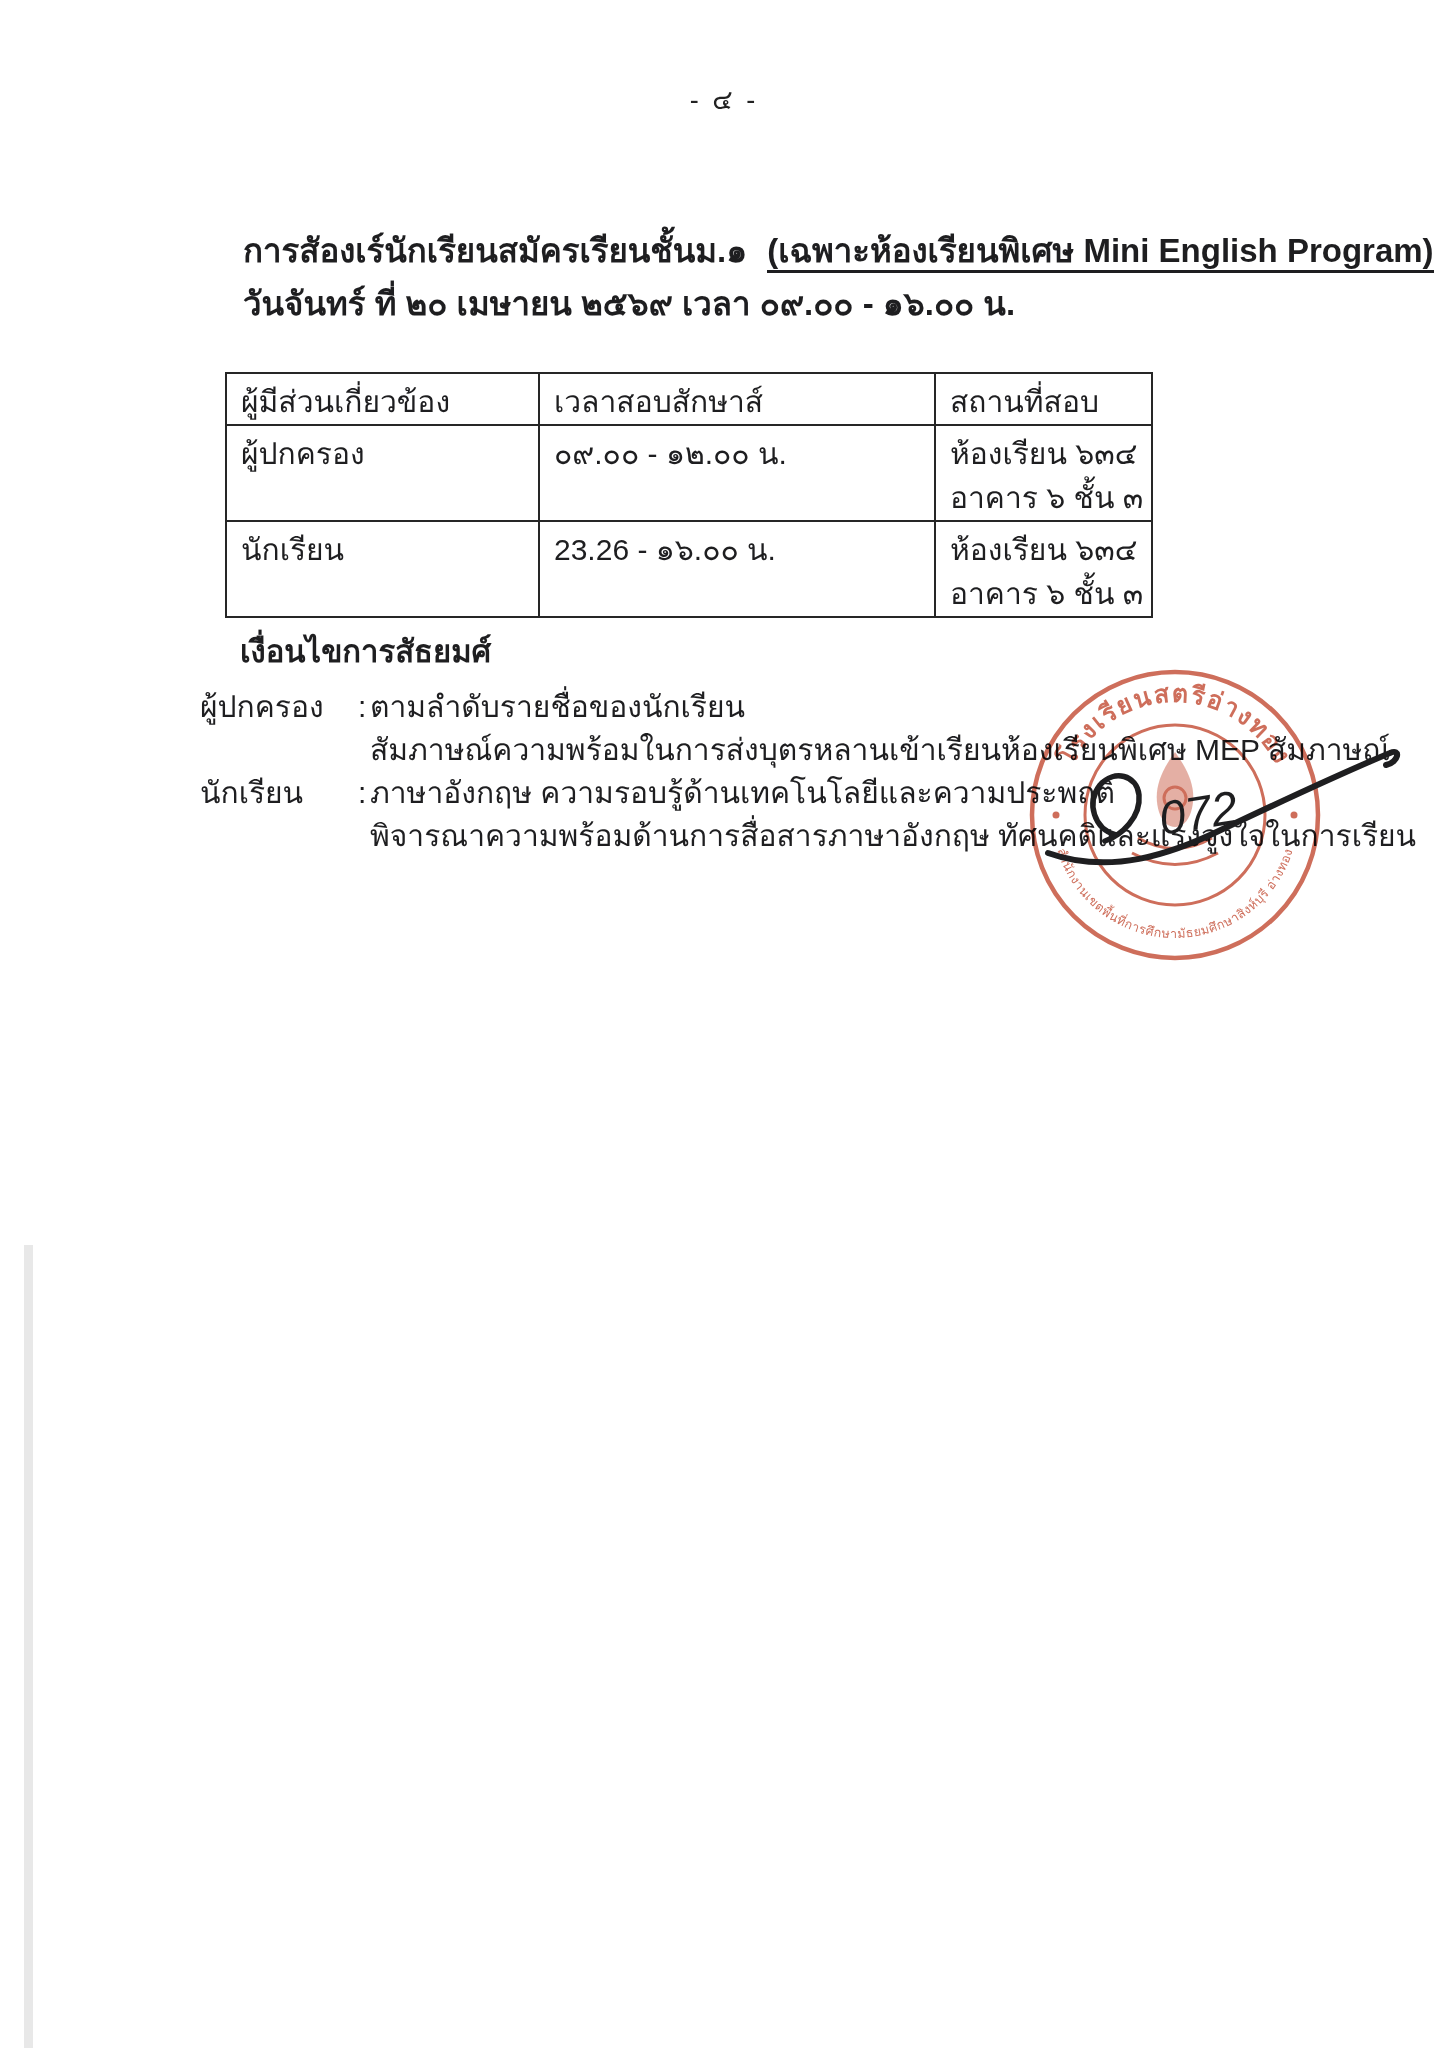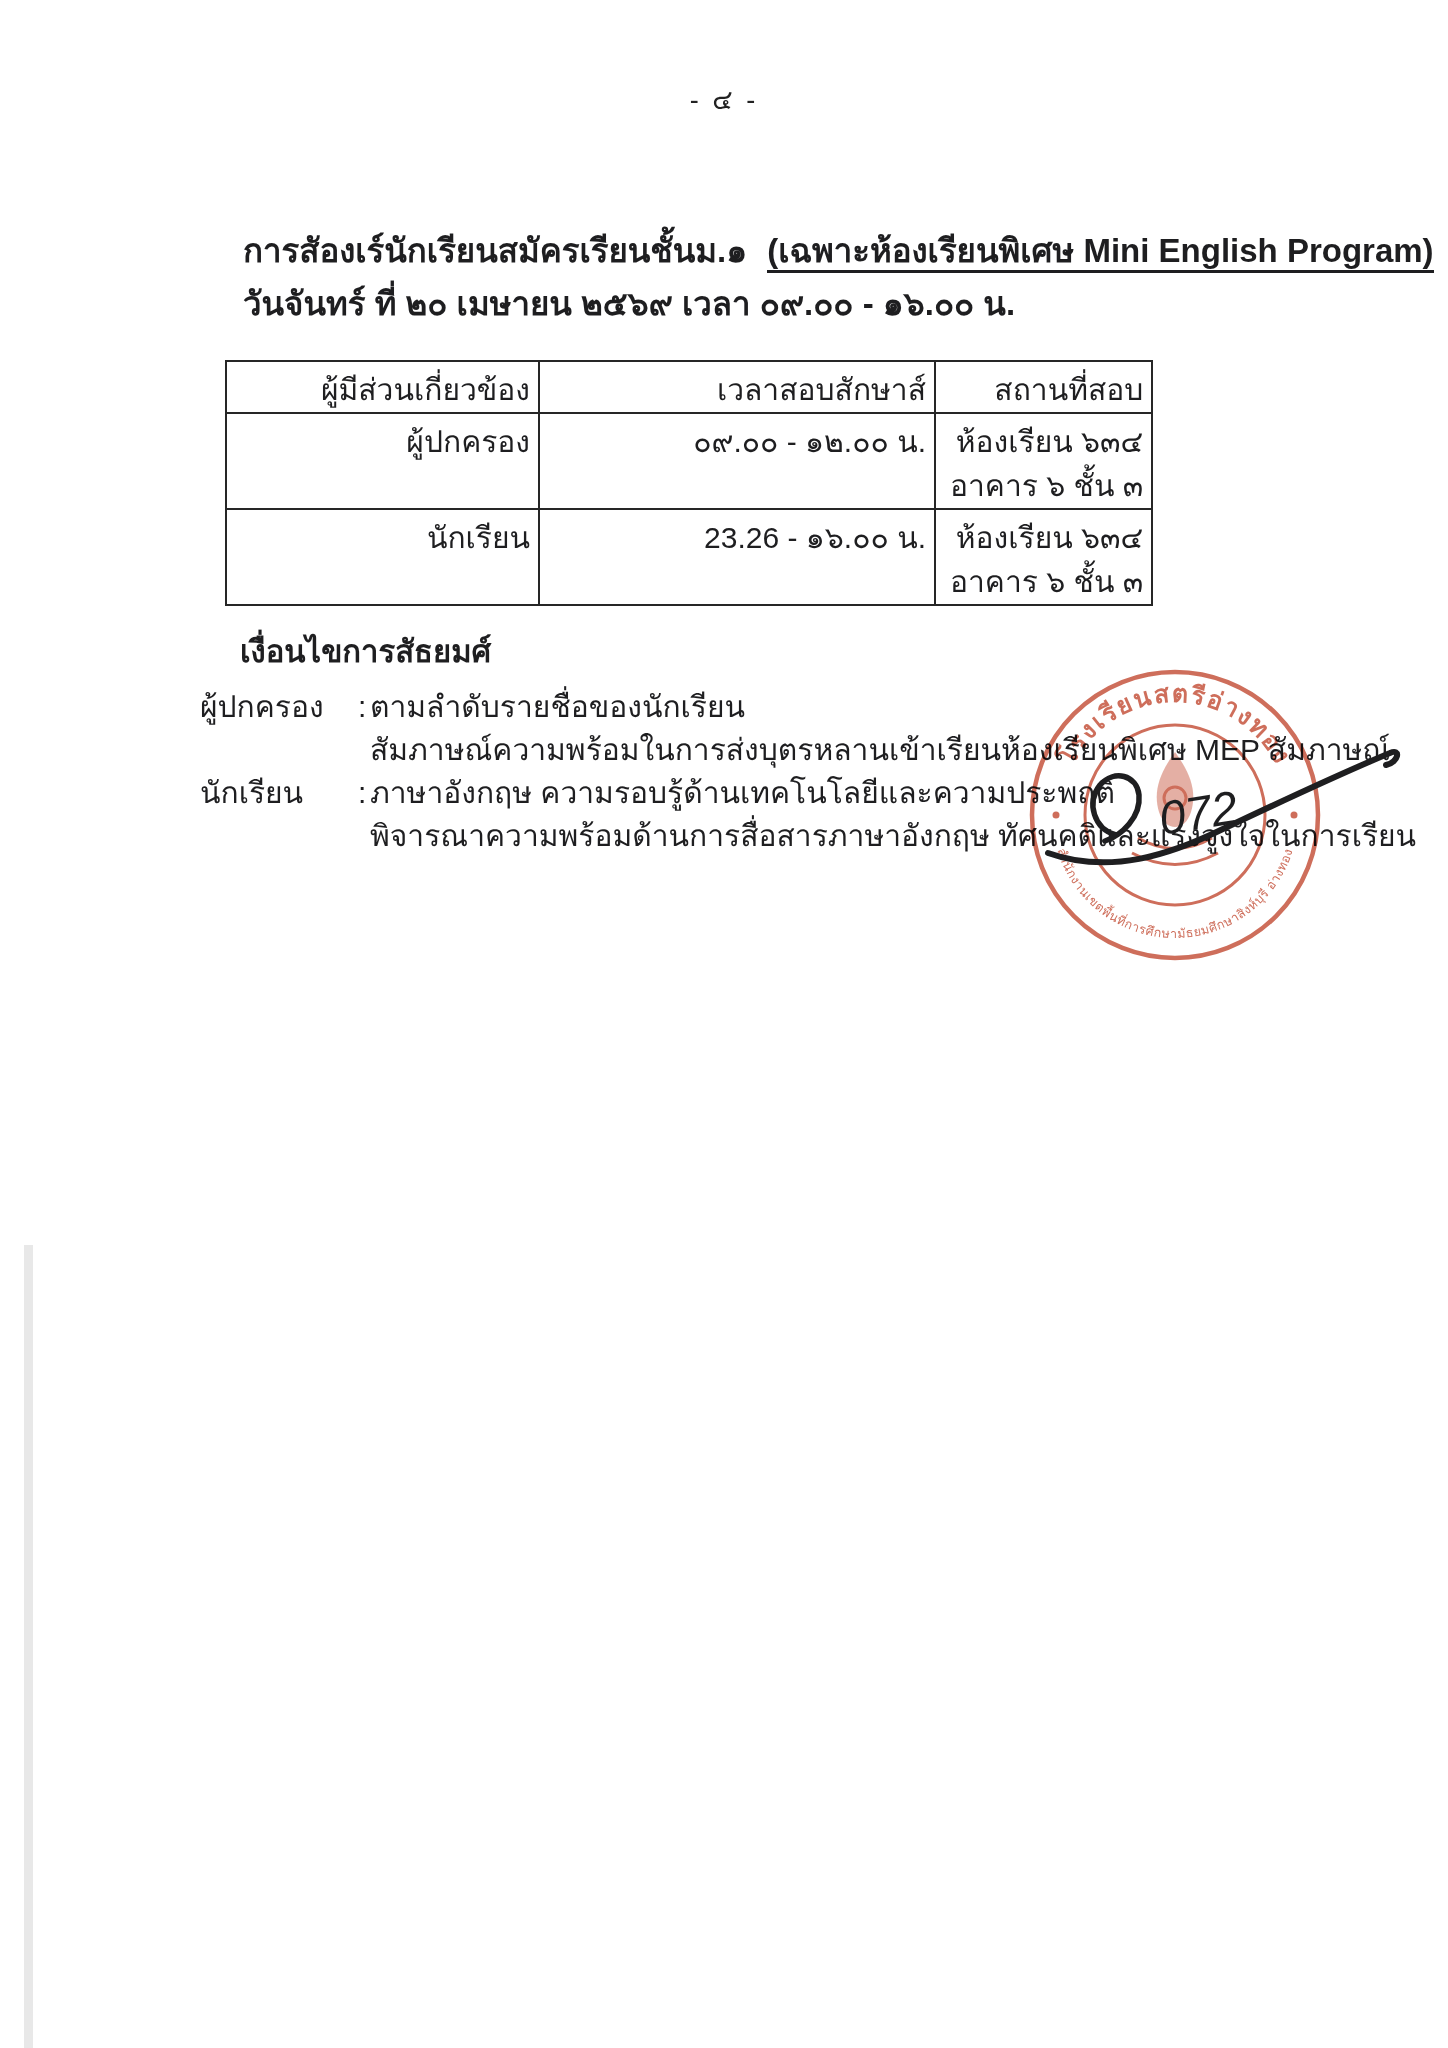--- a/index.html
+++ b/index.html
@@ -16,24 +16,23 @@
     text-align:center;font-size:27px;letter-spacing:3px;color:#222;
   }
   .title-block{
     position:absolute;left:243px;top:224px;
     font-size:33px;font-weight:bold;line-height:1.62;white-space:nowrap;
   }
   .title-underline{
     border-bottom:3px solid #1e1e20;padding-bottom:1px;margin-left:20px;
   }
   table.doc-table{
-    position:absolute;left:225px;top:360px;
+    position:absolute;left:225px;top:372px;
     border-collapse:collapse;table-layout:fixed;
     font-size:30px;
-    text-align:right;
   }
   table.doc-table td{
     border:2px solid #262626;
     vertical-align:top;
     padding:6px 8px 0 14px;
     line-height:1.45;
   }
   td.col-who{width:289px;}
   td.col-time{width:372px;padding-left:24px;}
   td.col-place{width:160px;padding-left:15px;}

